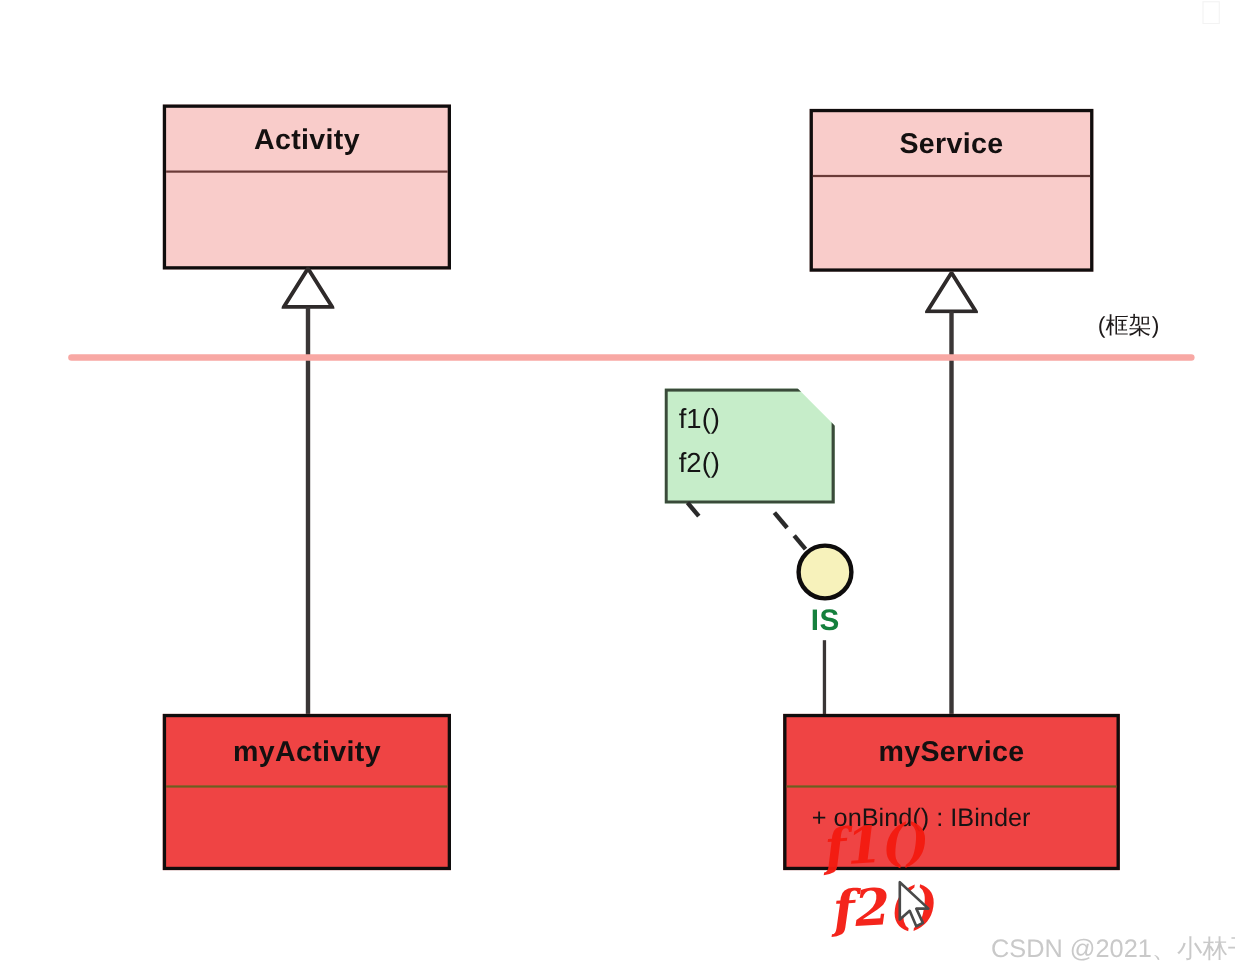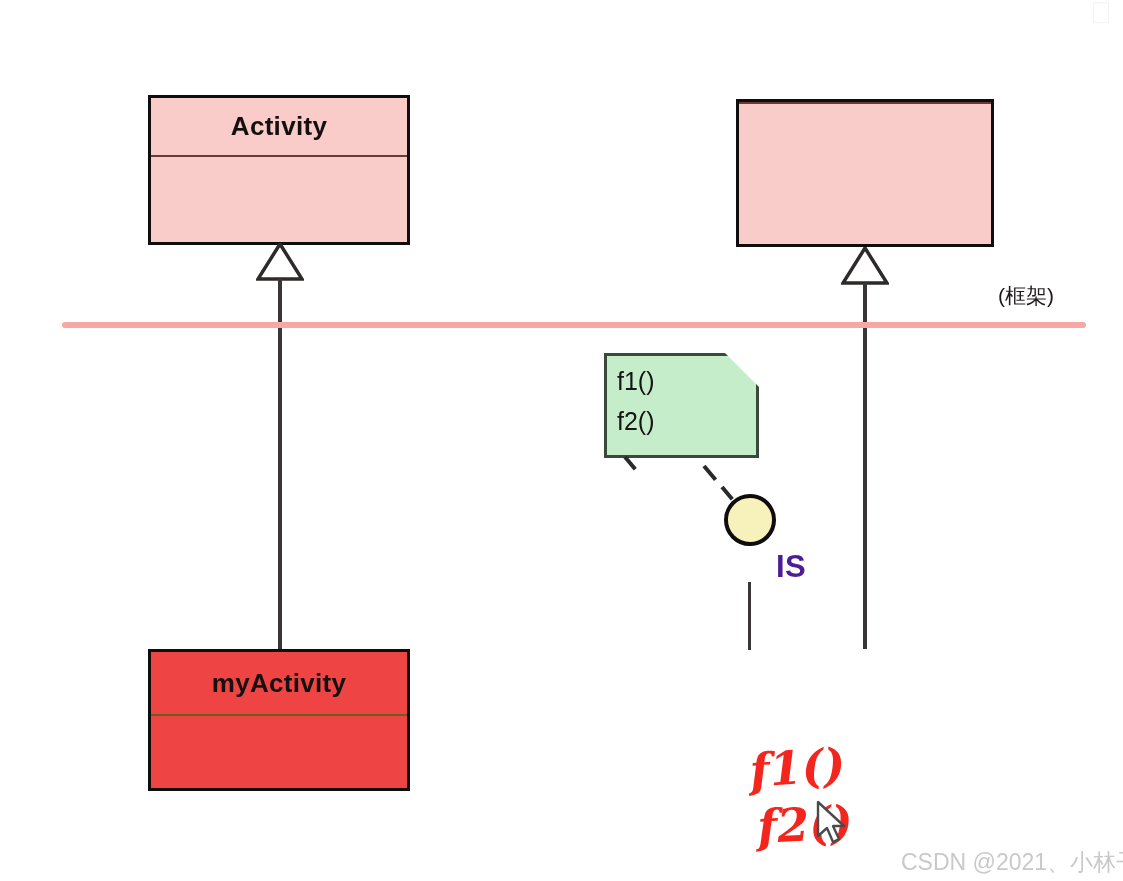--- a/index.html
+++ b/index.html
@@ -92,24 +92,23 @@
   .lollipop {
     position: absolute;
     box-sizing: border-box;
     border-radius: 50%;
     background: #f7f2bb;
     border: 4px solid #0e0c0c;
   }
   .lollipop-label {
     position: absolute;
     font-weight: bold;
-    color: #4c1d95;
-    font-size: 31px;
+    color: #15803d;
+    font-size: 27px;
     letter-spacing: 0.5px;
-    margin-left: 39px;
   }
 
   
   .vline {
     position: absolute;
     background: #3a3636;
   }
   .dashed-seg {
     position: absolute;
     background: #2a2a2a;
@@ -167,20 +166,21 @@
 
   <div class="corner-artifact" style="left:1092px; top:-4px;">⎕</div>
 
   <div class="uml-class framework-class" style="left:148px; top:95px; width:262px; height:150px;">
     <div class="name-row" style="height:57px; font-size:26px;">Activity</div>
     <div class="divider"></div>
     <div class="member-row" style="font-size:22px;"></div>
   </div>
 
   <div class="uml-class framework-class" style="left:736px; top:99px; width:258px; height:148px;">
+    <div class="name-row" style="height:57px; font-size:26px;">Service</div>
     <div class="divider"></div>
     <div class="member-row" style="font-size:22px;"></div>
   </div>
 
   <svg class="tri-gen" style="left:256px; top:243px; width:48px; height:38px;" viewBox="0 0 48 38">
     <polygon points="24,1 46,36 2,36" fill="#ffffff" stroke="#2e2a2a" stroke-width="3.5"></polygon>
   </svg>
   <div class="vline" style="left:278px; top:279px; width:4px; height:370px;"></div>
 
   <svg class="tri-gen" style="left:841px; top:247px; width:48px; height:38px;" viewBox="0 0 48 38">
@@ -204,20 +204,25 @@
   <div class="lollipop" style="left:724px; top:494px; width:52px; height:52px;"></div>
   <div class="lollipop-label" style="left:737px; top:549px;">IS</div>
   <div class="vline" style="left:748px; top:582px; width:3px; height:68px;"></div>
 
   <div class="uml-class app-class" style="left:148px; top:649px; width:262px; height:142px;">
     <div class="name-row" style="height:62px; font-size:26px;">myActivity</div>
     <div class="divider"></div>
     <div class="member-row" style="font-size:22px;"></div>
   </div>
 
+  <div class="uml-class app-class" style="left:712px; top:649px; width:306px; height:142px;">
+    <div class="name-row" style="height:62px; font-size:26px;">myService</div>
+    <div class="divider"></div>
+    <div class="member-row" style="font-size:23px; padding-top:14px; padding-left:23px;">+ onBind() : IBinder</div>
+  </div>
 
   <div class="ink" style="left:748px; top:744px; transform:rotate(-4deg); font-size:46px;">f1()</div>
   <div class="ink" style="left:756px; top:800px; transform:rotate(-3deg); font-size:46px;">f2()</div>
 
   <svg class="cursor-arrow" style="left:816px; top:800px; width:34px; height:46px;" viewBox="0 0 34 46">
     <polygon points="2,2 2,36 11,28 17,42 23,39 17,26 28,26" fill="#ffffff" stroke="#4a4a4a" stroke-width="2.4" stroke-linejoin="round"></polygon>
   </svg>
 
   <div class="watermark" style="left:901px; top:847px;">CSDN @2021、小林子</div>
 

